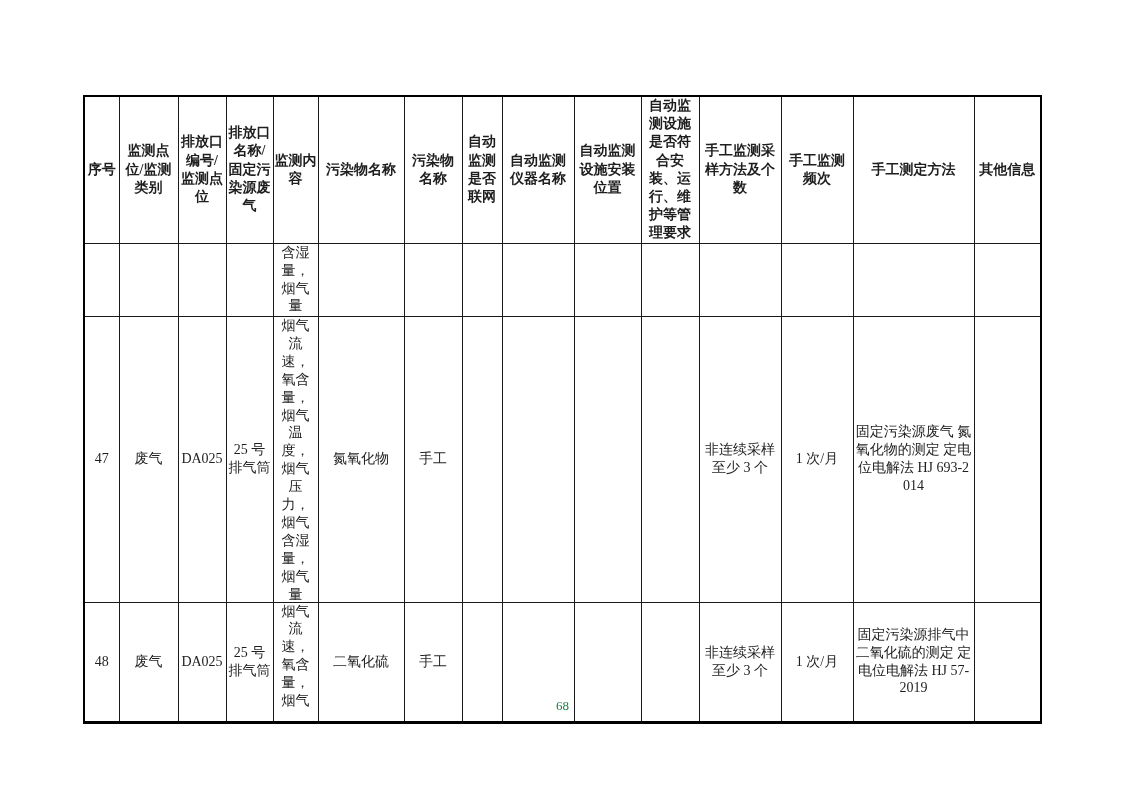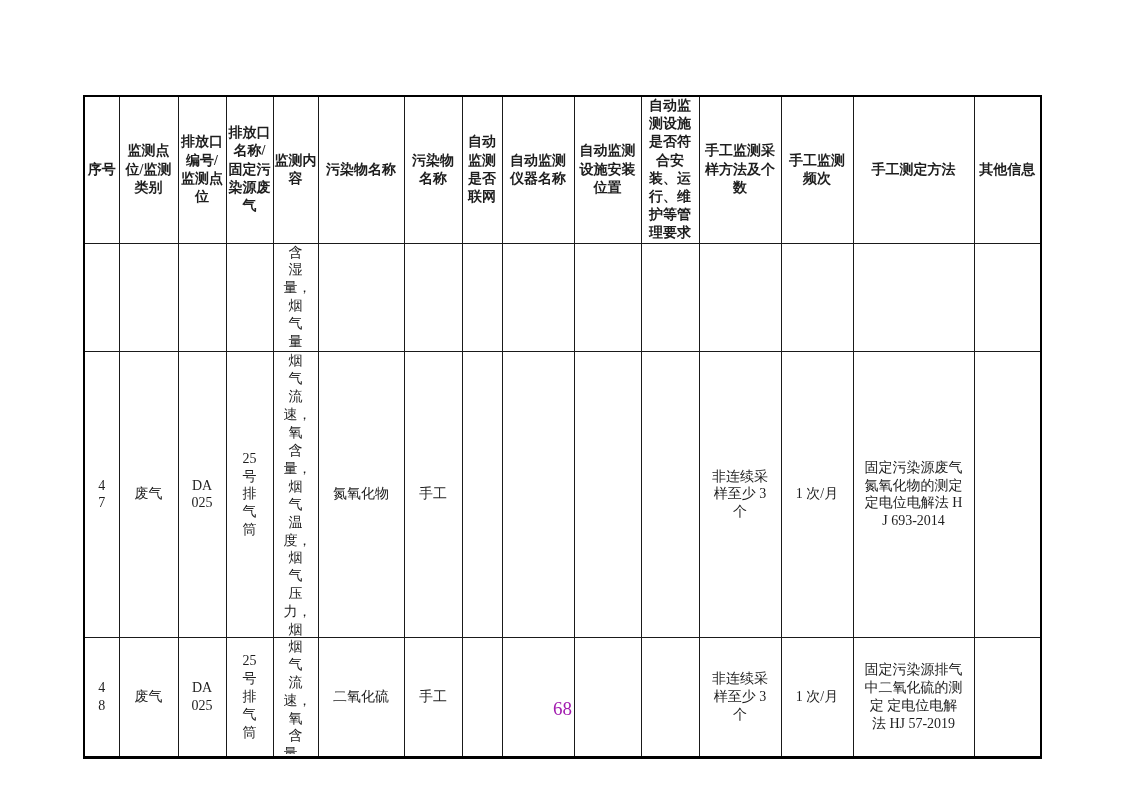--- a/index.html
+++ b/index.html
@@ -19,21 +19,21 @@
     width: 957px;
     table-layout: fixed;
     border-collapse: collapse;
     border: 2px solid #000000;
     border-bottom-width: 3px;
   }
   .monitor-table th, .monitor-table td {
     border: 1px solid #1a1a1a;
     text-align: center;
     vertical-align: middle;
-    padding: 0 10px;
+    padding: 0 2px;
     font-size: 14px;
     line-height: 1.28;
     word-break: break-all;
     overflow: hidden;
   }
   .monitor-table th {
     font-weight: bold;
     line-height: 1.3;
     padding: 0 1px;
     margin-top: 44px;
@@ -44,22 +44,22 @@
   tr.r-48     { height: 120px; }
   td.vtop { vertical-align: top; }
   .clip284 { max-height: 284px; overflow: hidden; }
   .clip116 { max-height: 116px; overflow: hidden; }
   .page-number {
     position: absolute;
     left: 2px;
     right: 0;
     top: 698px;
     text-align: center;
-    font-size: 19px;
-    color: #a21caf;
+    font-size: 13px;
+    color: #15803d;
   }
 </style>
 </head>
 <body>
 
 <div class="page">
 
   <table class="monitor-table">
     <colgroup>
       <col style="width:35px">

